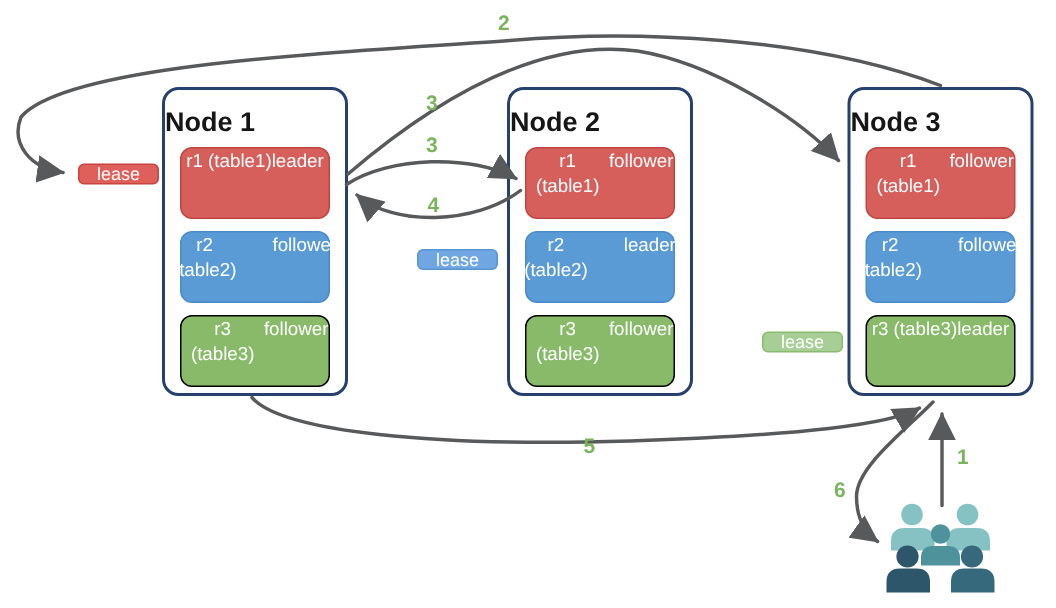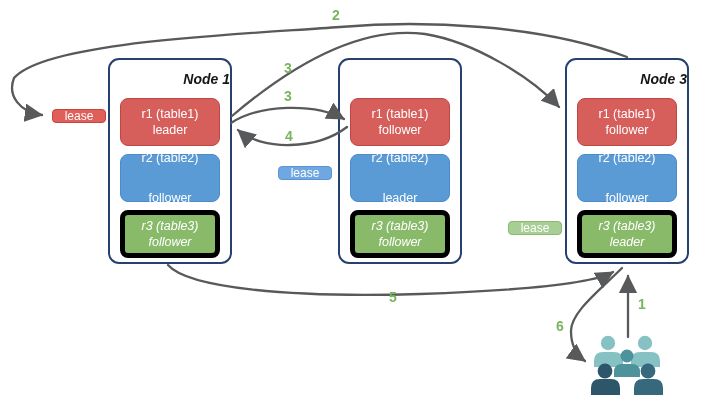--- a/index.html
+++ b/index.html
@@ -6,31 +6,31 @@
   html,body { width:704px; height:405px; }
   body {
     position:relative; overflow:hidden; background:#ffffff;
     font-family:"Liberation Sans", sans-serif;
   }
   .node {
     position:absolute; top:58px; width:124px; height:206px;
     background:#ffffff; border:2px solid #27416e; border-radius:11px; z-index:1;
   }
   .node-title {
-    text-align:right; margin-top:11px; font-weight:bold; font-size:14px; color:#161616;font-style:italic;
+    text-align:left; margin-top:11px; font-weight:bold; font-size:18px; color:#161616;
   }
   #node1{ left:108px } #node2{ left:338px } #node3{ left:565px }
   .replica {
     position:absolute; left:10px; width:100px; height:48px; border-radius:8px;
     color:#ffffff; font-size:12.5px; text-align:center;
-    display:flex; flex-direction:column; justify-content:center; line-height:1.32;
+    display:flex; flex-direction:row; justify-content:center; line-height:1.32;
   }
   .replica.red   { background:#d65e5b; border:1px solid #c04741; }
   .replica.blue  { background:#5b9bd5; border:1px solid #4b8bc9;gap:24px; }
-  .replica.green { background:#88ba6a; border:5px solid #000000;font-style:italic; }
+  .replica.green { background:#88ba6a; border:1px solid #000000; }
   .pos1{ top:38px } .pos2{ top:94px } .pos3{ top:150px }
   .lease {
     position:absolute; width:54px; height:14px; border-radius:4px; z-index:2;
     color:#ffffff; font-size:12px; display:flex; align-items:center; justify-content:center;
   }
   .lease.red   { left:52px;  top:109px; background:#df5f5a; border:1.5px solid #c8453f; }
   .lease.blue  { left:278px; top:166px; background:#70a7e2; border:1.5px solid #5795d3; }
   .lease.green { left:508px; top:221px; background:#a7ce95; border:1.5px solid #8aba6e; }
   .step {
     position:absolute; color:#7ab55e; font-weight:bold; font-size:14px; z-index:6;
@@ -54,20 +54,21 @@
     <span>r2 (table2)</span>
     <span>follower</span>
   </div>
   <div class="replica green pos3">
     <span>r3 (table3)</span>
     <span>follower</span>
   </div>
 </div>
 
 <div class="node" id="node2">
+  <div class="node-title">Node 2</div>
   <div class="replica red pos1">
     <span>r1 (table1)</span>
     <span>follower</span>
   </div>
   <div class="replica blue pos2">
     <span>r2 (table2)</span>
     <span>leader</span>
   </div>
   <div class="replica green pos3">
     <span>r3 (table3)</span>

